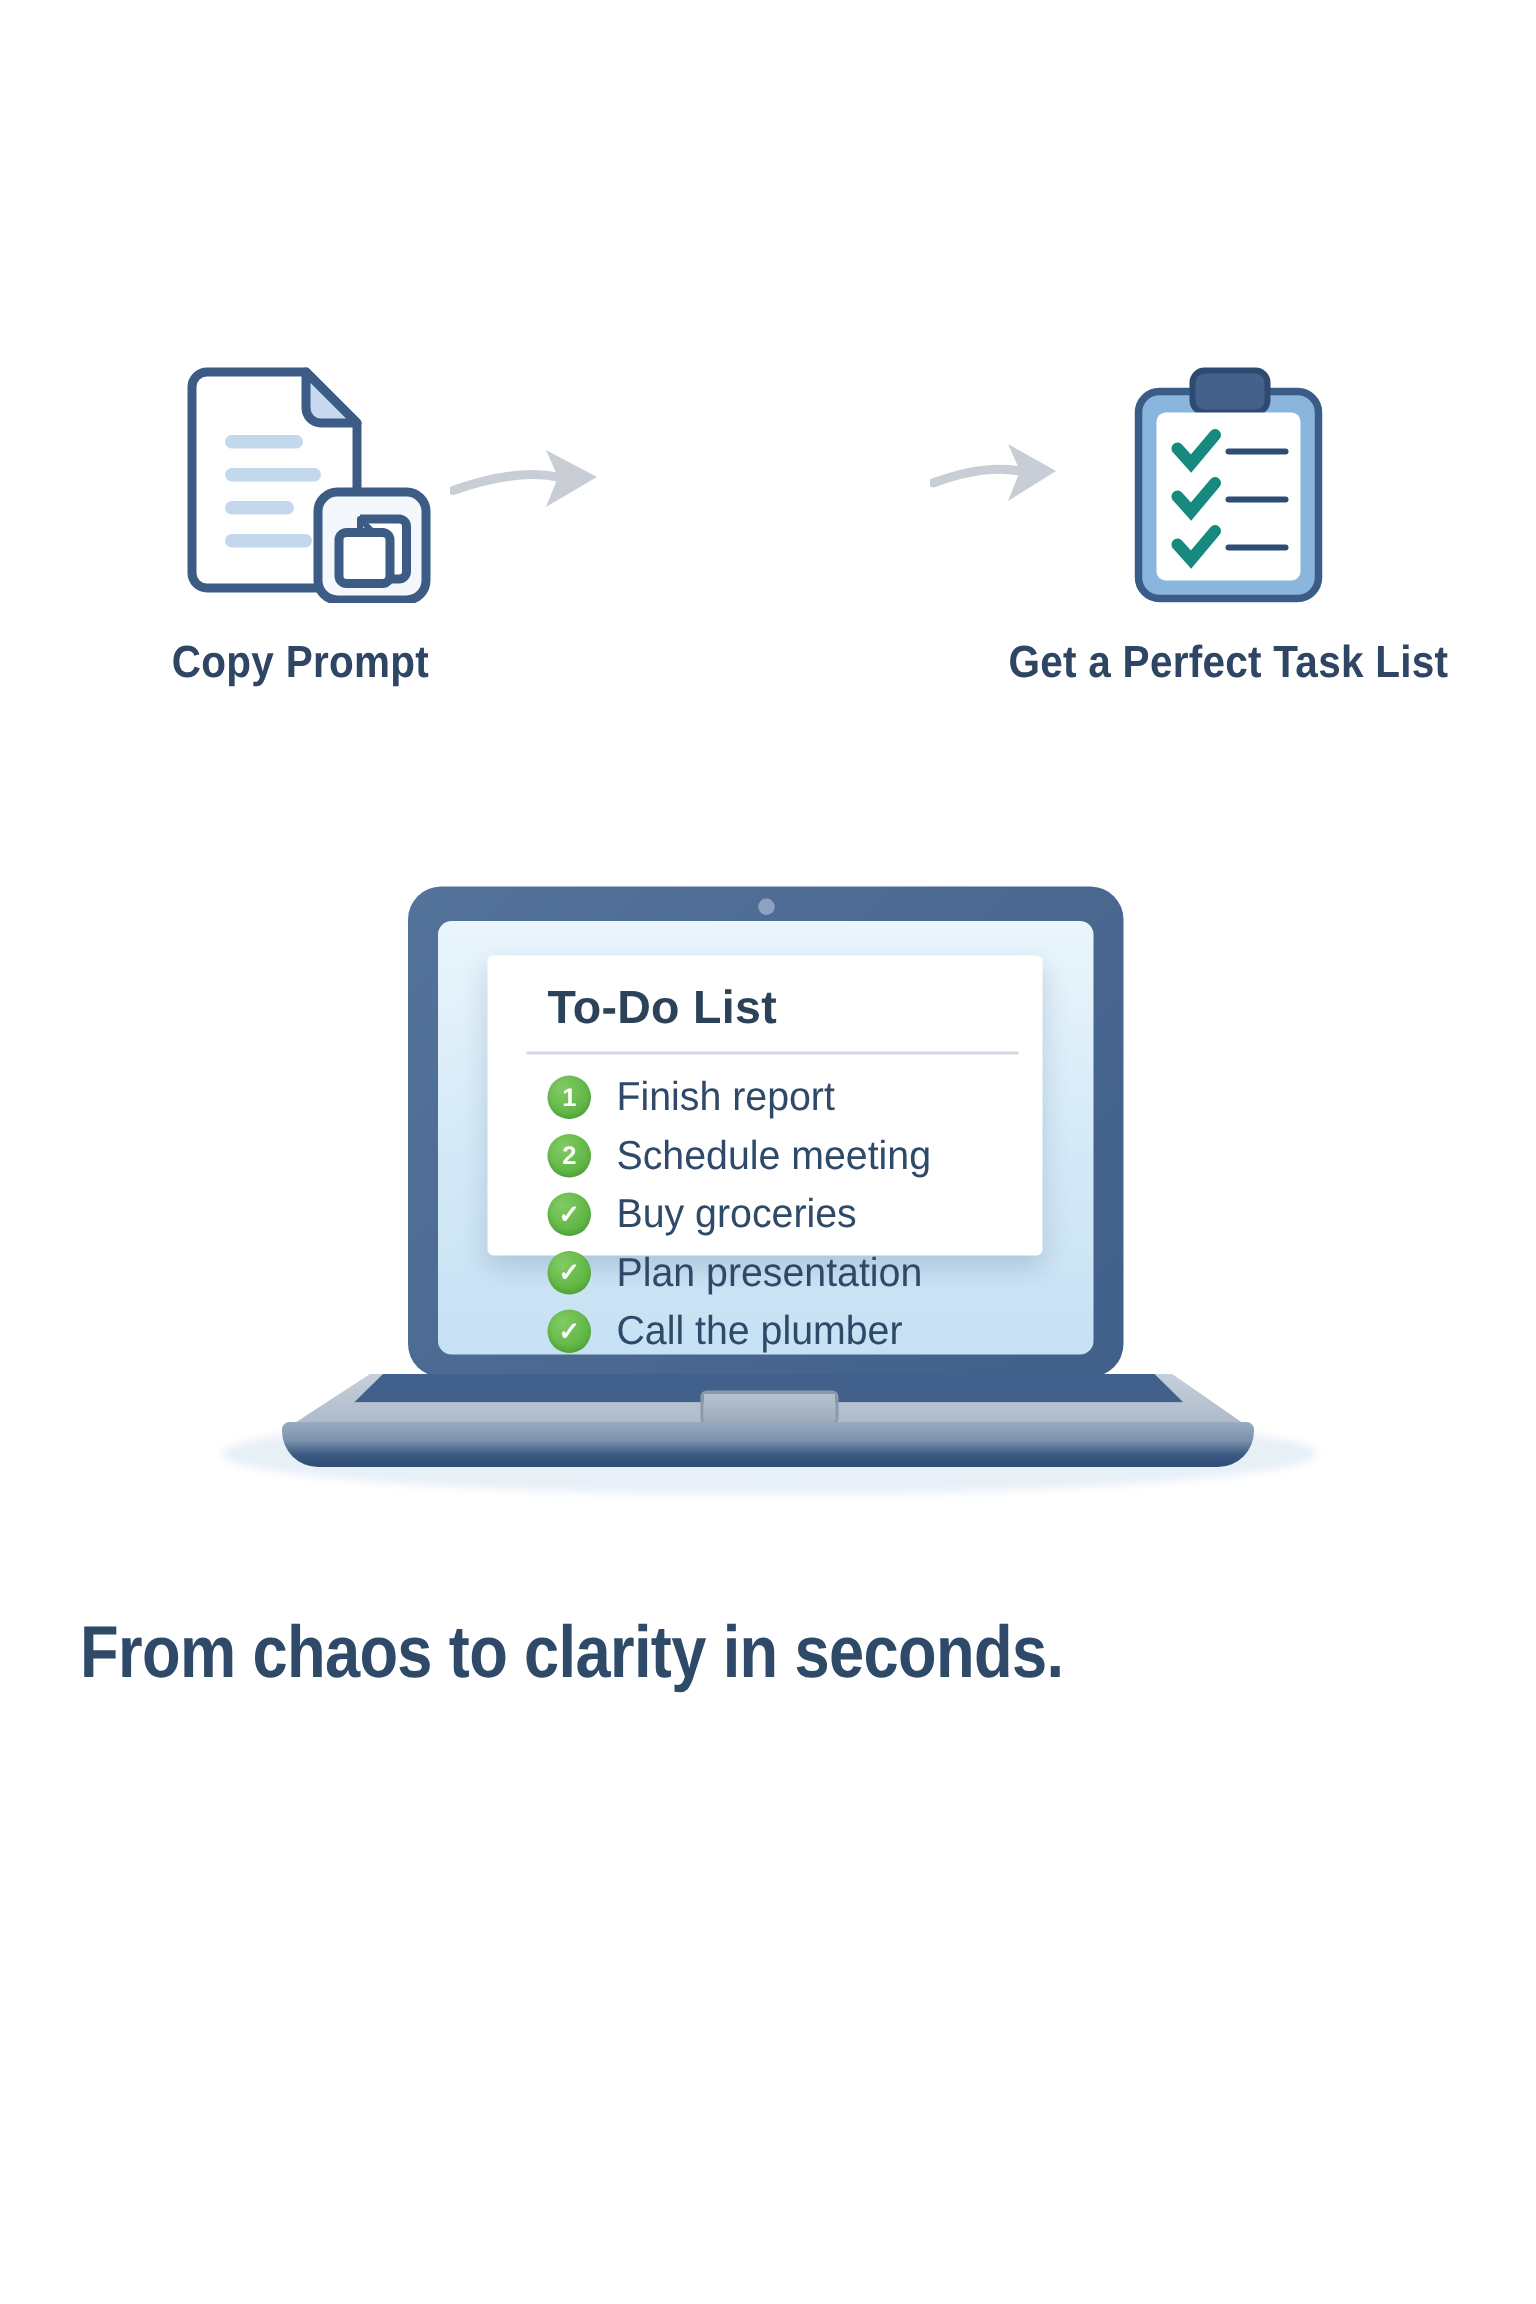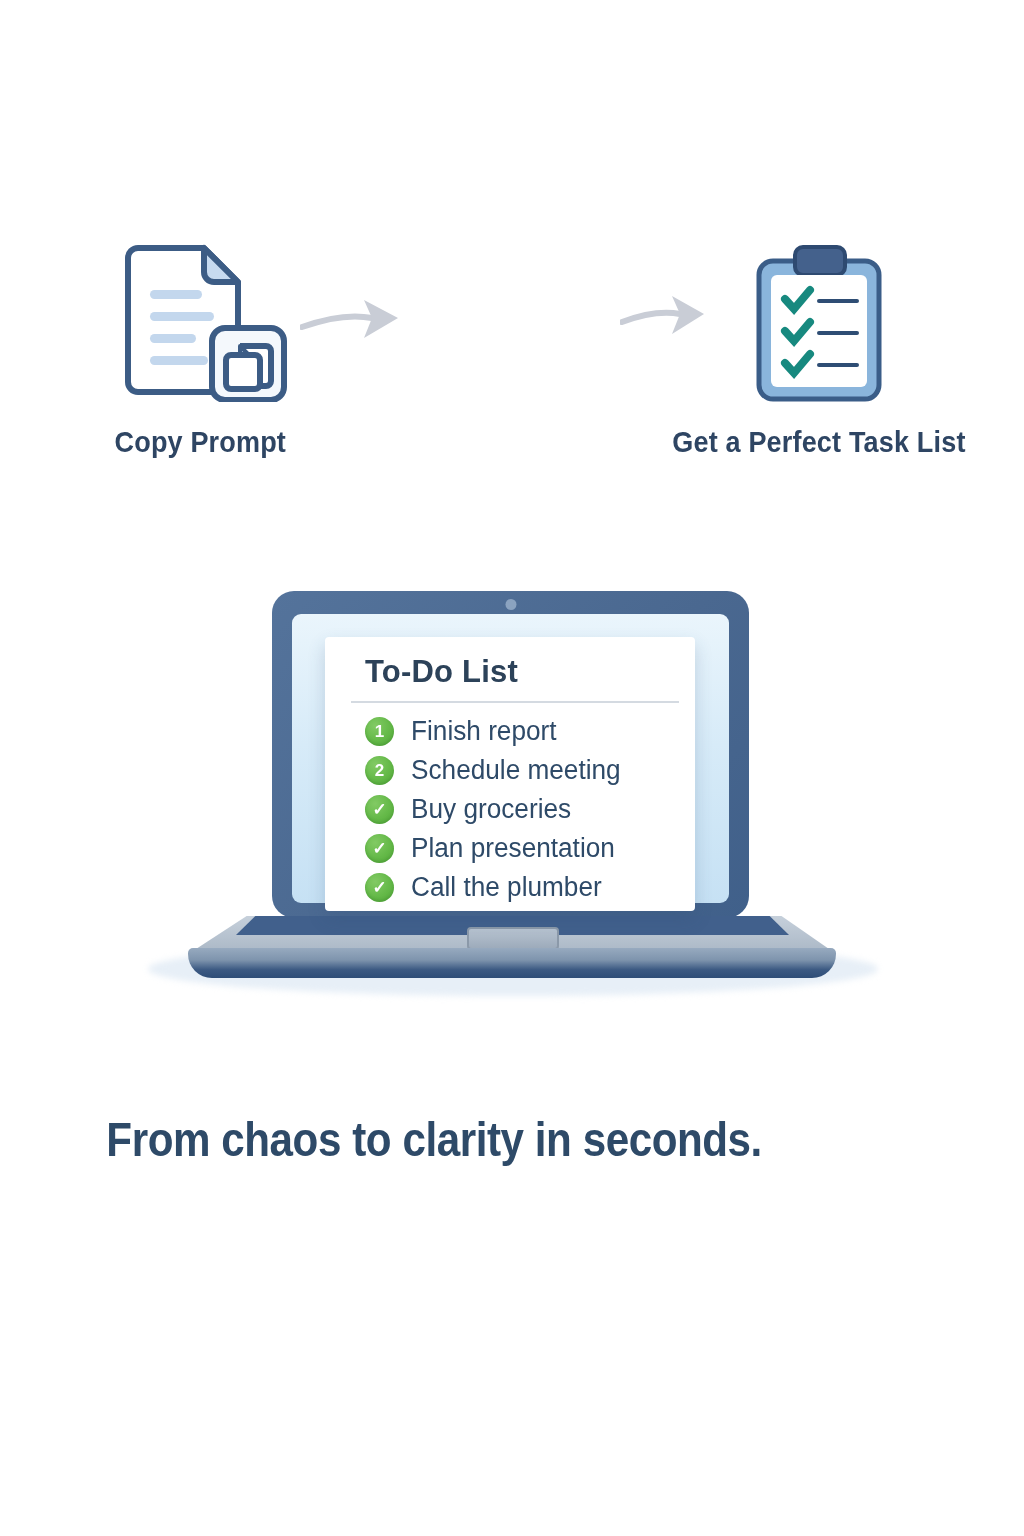--- a/index.html
+++ b/index.html
@@ -59,40 +59,40 @@
     border:2px solid #8b99a9; border-radius:4px;
   }
   .base-front {
     position:absolute; left:188px; top:948px; width:648px; height:30px;
     border-radius:5px 5px 24px 24px;
     background:linear-gradient(180deg,#97aabf 0%, #7e94ad 40%, #3c5a83 72%, #2e4d77 100%);
   }
 
   
   .todo-card {
-    position:absolute; left:325px; top:637px; width:370px; height:274px;
+    position:absolute; left:325px; top:637px; width:370px; height:200px;
     background:#ffffff; border-radius:4px;
     box-shadow:0 8px 18px rgba(45,75,115,.20);
     padding:17px 14px 0 40px;
   }
   .todo-title { font-size:31px; font-weight:700; color:#2c4259; letter-spacing:.2px; }
   .todo-divider { margin:11px 2px 9px -14px; height:2px; background:#d4dae1; }
   .todo-list { display:flex; flex-direction:column; }
   .todo-item { display:flex; align-items:center; gap:17px; height:39px; }
   .bullet {
     flex:0 0 auto; width:29px; height:29px; border-radius:50%;
     background:radial-gradient(circle at 35% 30%, #82ca64 0%, #64b948 55%, #54a93a 100%);
     color:#ffffff; font-size:17px; font-weight:700;
     display:flex; align-items:center; justify-content:center;
     box-shadow:inset 0 -2px 3px rgba(40,110,30,.25);
   }
   .todo-text { font-size:27px; color:#2e4a68; transform:scaleX(.97); transform-origin:left center; white-space:nowrap; }
 
   
-  .tagline { position:absolute; left:0; width:815px; top:1111px; text-align:right; }
+  .tagline { position:absolute; left:0; width:815px; top:1074px; text-align:left; }
   .tagline span {
     display:inline-block; font-size:49px; font-weight:700; color:#2e4a68;
     transform:scaleX(.86); letter-spacing:-.5px; white-space:nowrap;
   }
 </style>
 </head>
 <body>
 
 <div class="page">
 

